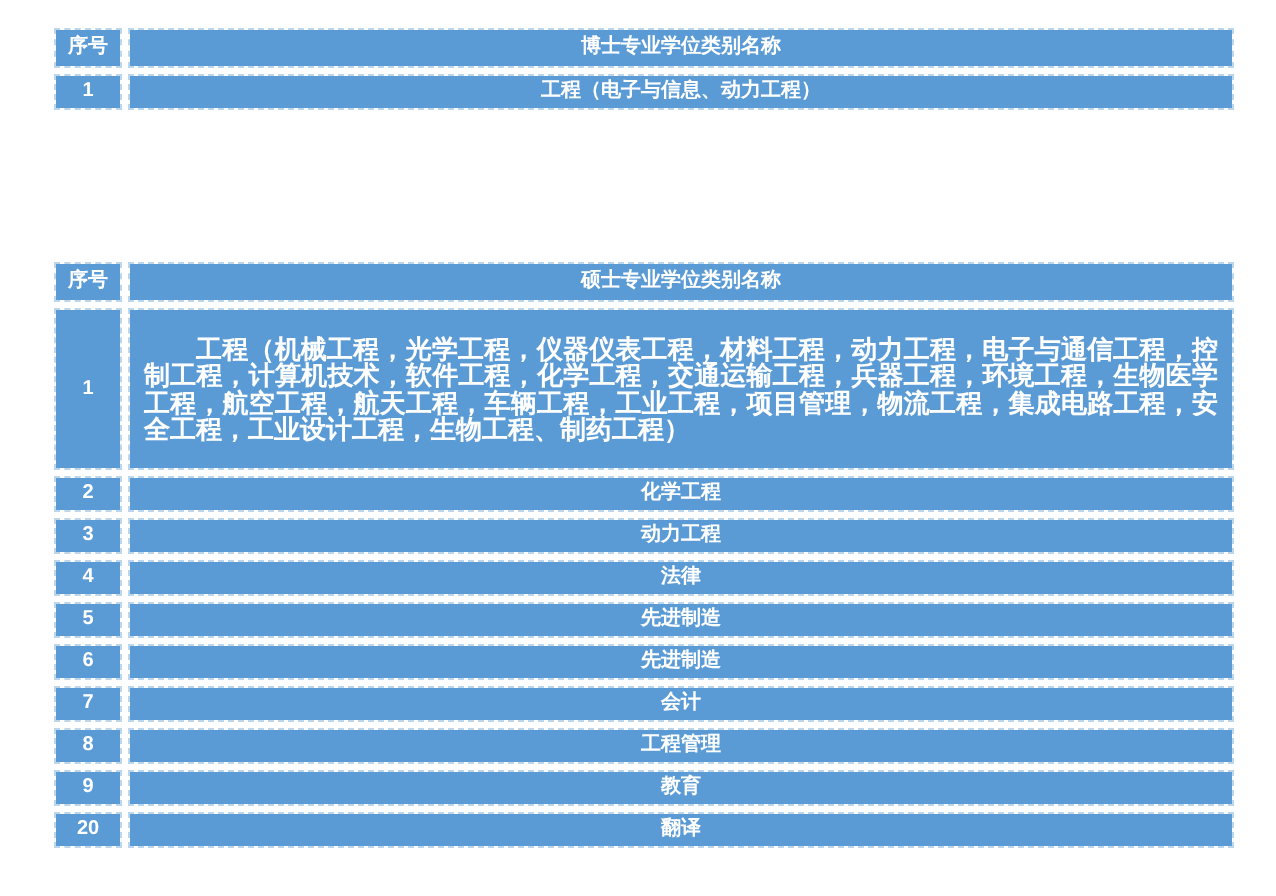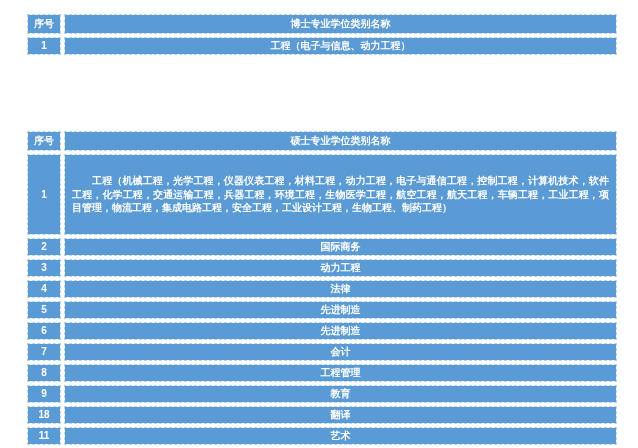--- a/index.html
+++ b/index.html
@@ -43,21 +43,21 @@
   .degree-table col.col-no   { width: 34px; }
   .degree-table thead tr     { height: 20px; }
   .degree-table tbody tr     { height: 18px; }
 
   
   #table-master tbody tr:first-child { height: 81px; }
   #table-master tbody tr:first-child td.c2 {
     text-align: justify;
     text-justify: inter-ideograph;
     text-indent: 2em;
-    font-size: 10px;
+    font-size: 13px;
     line-height: 13.5px;
     padding: 4px 7px;
   }
 </style>
 </head>
 <body>
 
 <div class="page">
 
   <table class="degree-table" id="table-doctoral">
@@ -90,21 +90,21 @@
         <th class="c2">硕士专业学位类别名称</th>
       </tr>
     </thead>
     <tbody>
         <tr>
           <td class="c1">1</td>
           <td class="c2">工程（机械工程，光学工程，仪器仪表工程，材料工程，动力工程，电子与通信工程，控制工程，计算机技术，软件工程，化学工程，交通运输工程，兵器工程，环境工程，生物医学工程，航空工程，航天工程，车辆工程，工业工程，项目管理，物流工程，集成电路工程，安全工程，工业设计工程，生物工程、制药工程）</td>
         </tr>
         <tr>
           <td class="c1">2</td>
-          <td class="c2">国际商务</td>
+          <td class="c2">化学工程</td>
         </tr>
         <tr>
           <td class="c1">3</td>
           <td class="c2">动力工程</td>
         </tr>
         <tr>
           <td class="c1">4</td>
           <td class="c2">法律</td>
         </tr>
         <tr>
@@ -121,23 +121,19 @@
         </tr>
         <tr>
           <td class="c1">8</td>
           <td class="c2">工程管理</td>
         </tr>
         <tr>
           <td class="c1">9</td>
           <td class="c2">教育</td>
         </tr>
         <tr>
-          <td class="c1">18</td>
+          <td class="c1">20</td>
           <td class="c2">翻译</td>
-        </tr>
-        <tr>
-          <td class="c1">11</td>
-          <td class="c2">艺术</td>
         </tr>
       </tbody>
   </table>
 
 </div>
 
 </body></html>

